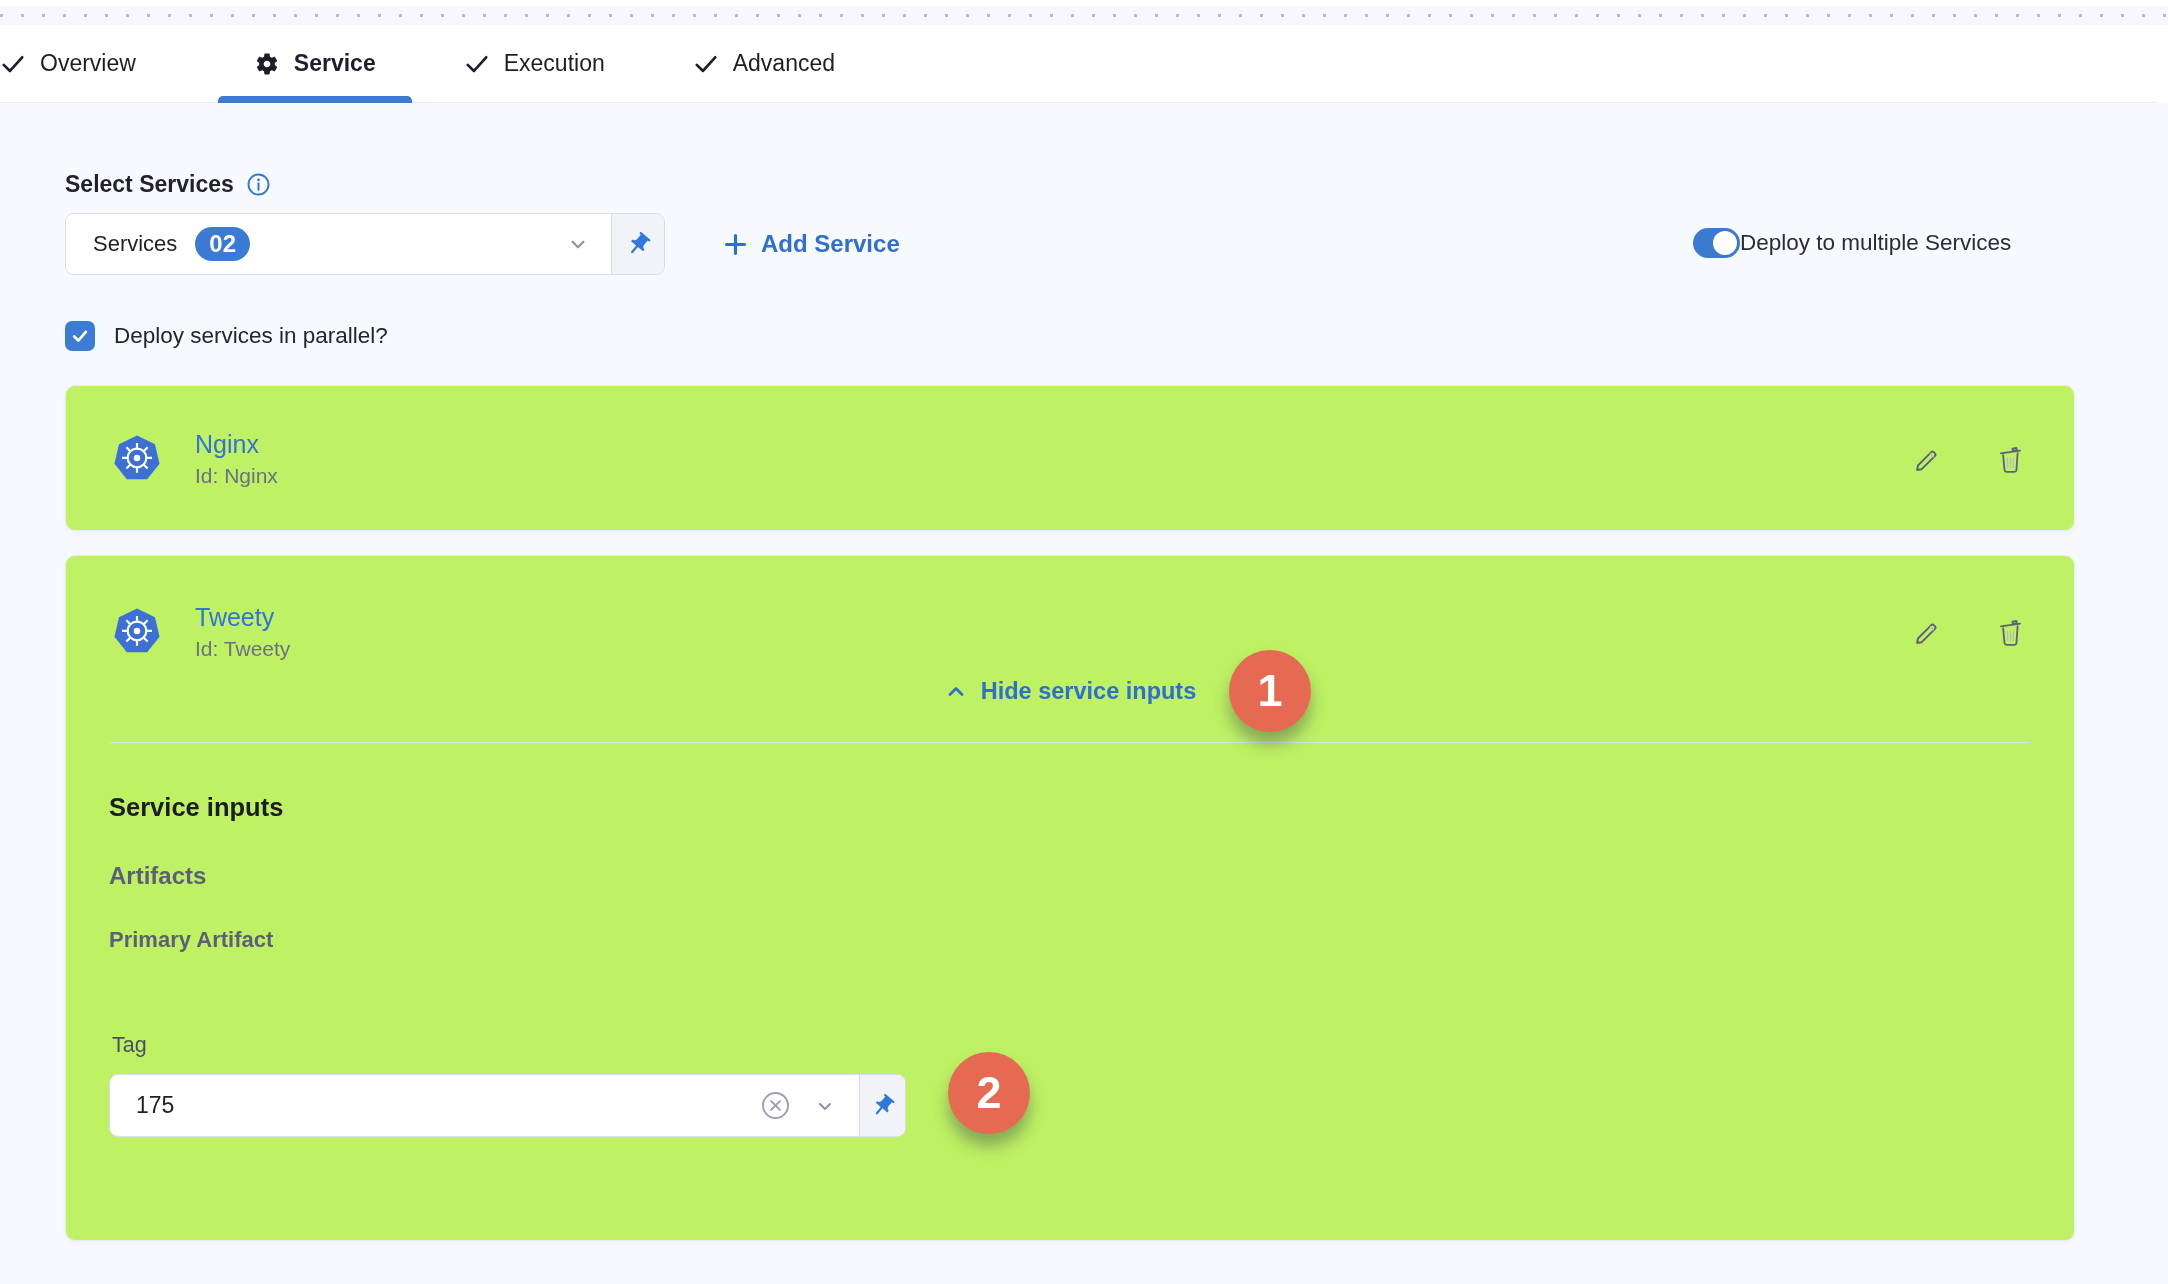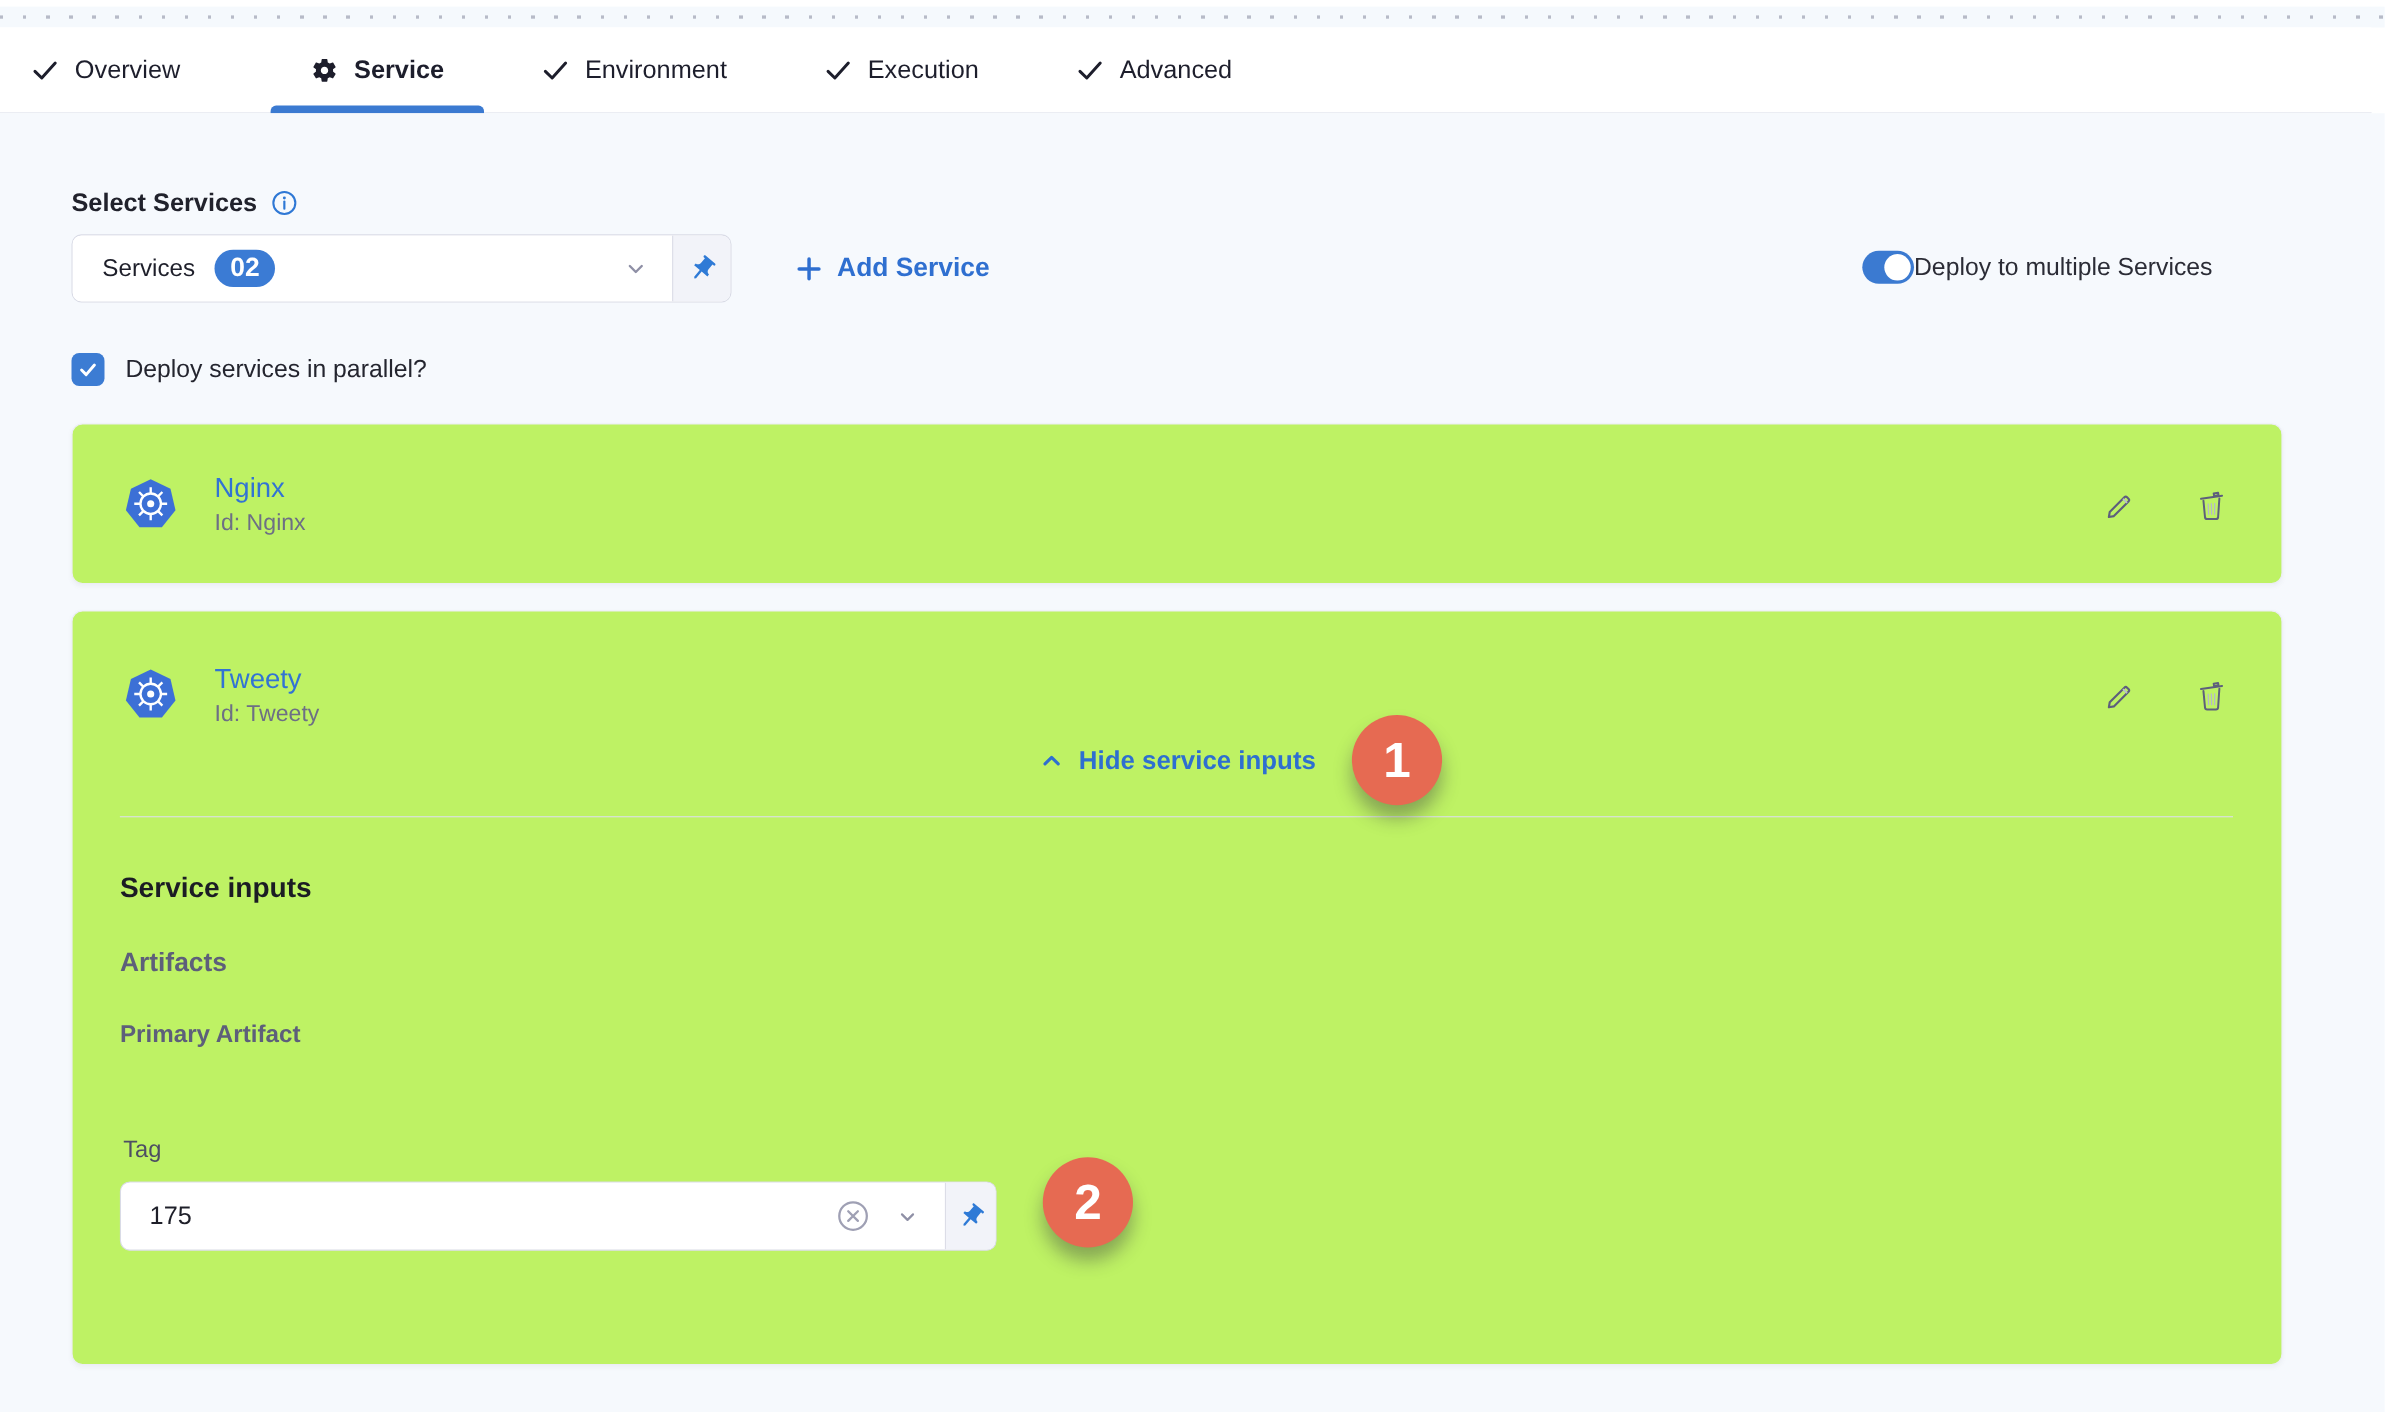--- a/index.html
+++ b/index.html
@@ -17,21 +17,21 @@
     position:absolute; top:6px; left:0; right:0; height:19px;
     background:
       repeating-linear-gradient(90deg,#b7bbc8 0 3px, transparent 3px 21px) left center / 100% 3px no-repeat,
       #f5f9fd;
   }
 
   
   .tabbar {
     position:absolute; top:25px; left:0; right:12px; height:78px;
     background:#ffffff; border-bottom:1px solid #e7e9f0;
-    display:flex; align-items:center; padding-left:28px;
+    display:flex; align-items:center; 
   }
   .tab {
     position:relative; height:100%;
     display:flex; align-items:center; gap:14px;
     padding:0 44px; font-size:23px; color:#1d1e2c; cursor:pointer; white-space:nowrap;
   }
   .tab:first-child { padding-left:0; margin-right:30px; }
   .tab .ticon { width:26px; height:26px; display:block; }
   .tab.active { font-weight:700; }
   .tab.active::after {
@@ -225,26 +225,20 @@
       <svg class="ticon">
           <use href="#i-check"></use>
         </svg>
       <span>Overview</span>
     </div>
     <div class="tab active">
       <svg class="ticon">
           <use href="#i-gear"></use>
         </svg>
       <span>Service</span>
-    </div>
-    <div class="tab">
-      <svg class="ticon">
-          <use href="#i-check"></use>
-        </svg>
-      <span>Environment</span>
     </div>
     <div class="tab">
       <svg class="ticon">
           <use href="#i-check"></use>
         </svg>
       <span>Execution</span>
     </div>
     <div class="tab">
       <svg class="ticon">
           <use href="#i-check"></use>

